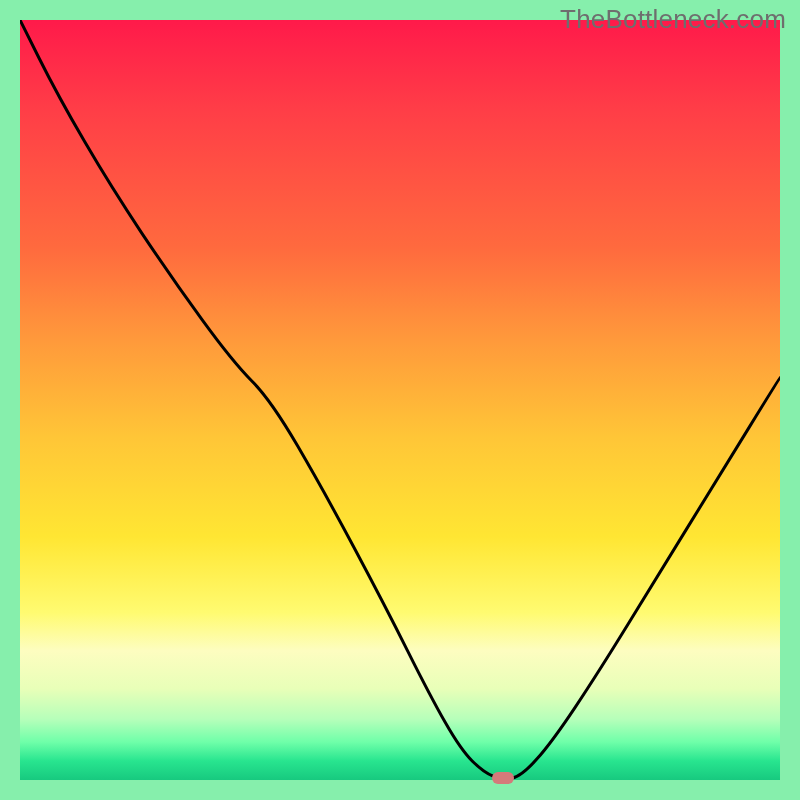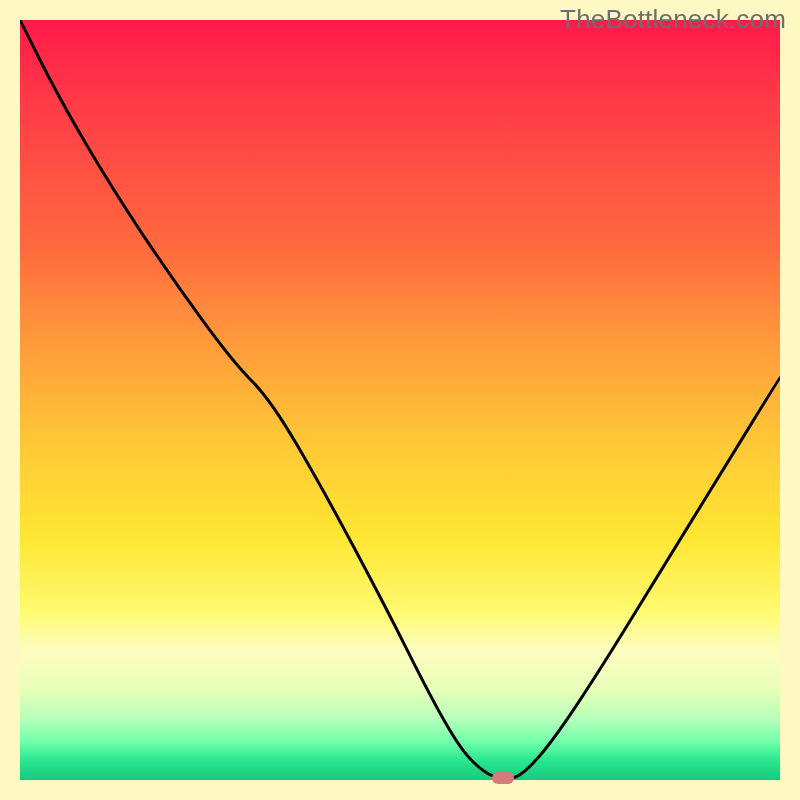--- a/index.html
+++ b/index.html
@@ -8,21 +8,21 @@
     width: 800px;
     height: 800px;
     background: #000;
     overflow: hidden;
     font-family: Arial, Helvetica, sans-serif;
   }
   .frame {
     position: relative;
     width: 800px;
     height: 800px;
-    background: #fef9c3;
+    background: #86efac;
   }
   .watermark {
     position: absolute;
     top: 4px;
     right: 14px;
     color: #6e6e6e;
     font-size: 26px;
     font-weight: 500;
     letter-spacing: 0.2px;
     z-index: 3;

